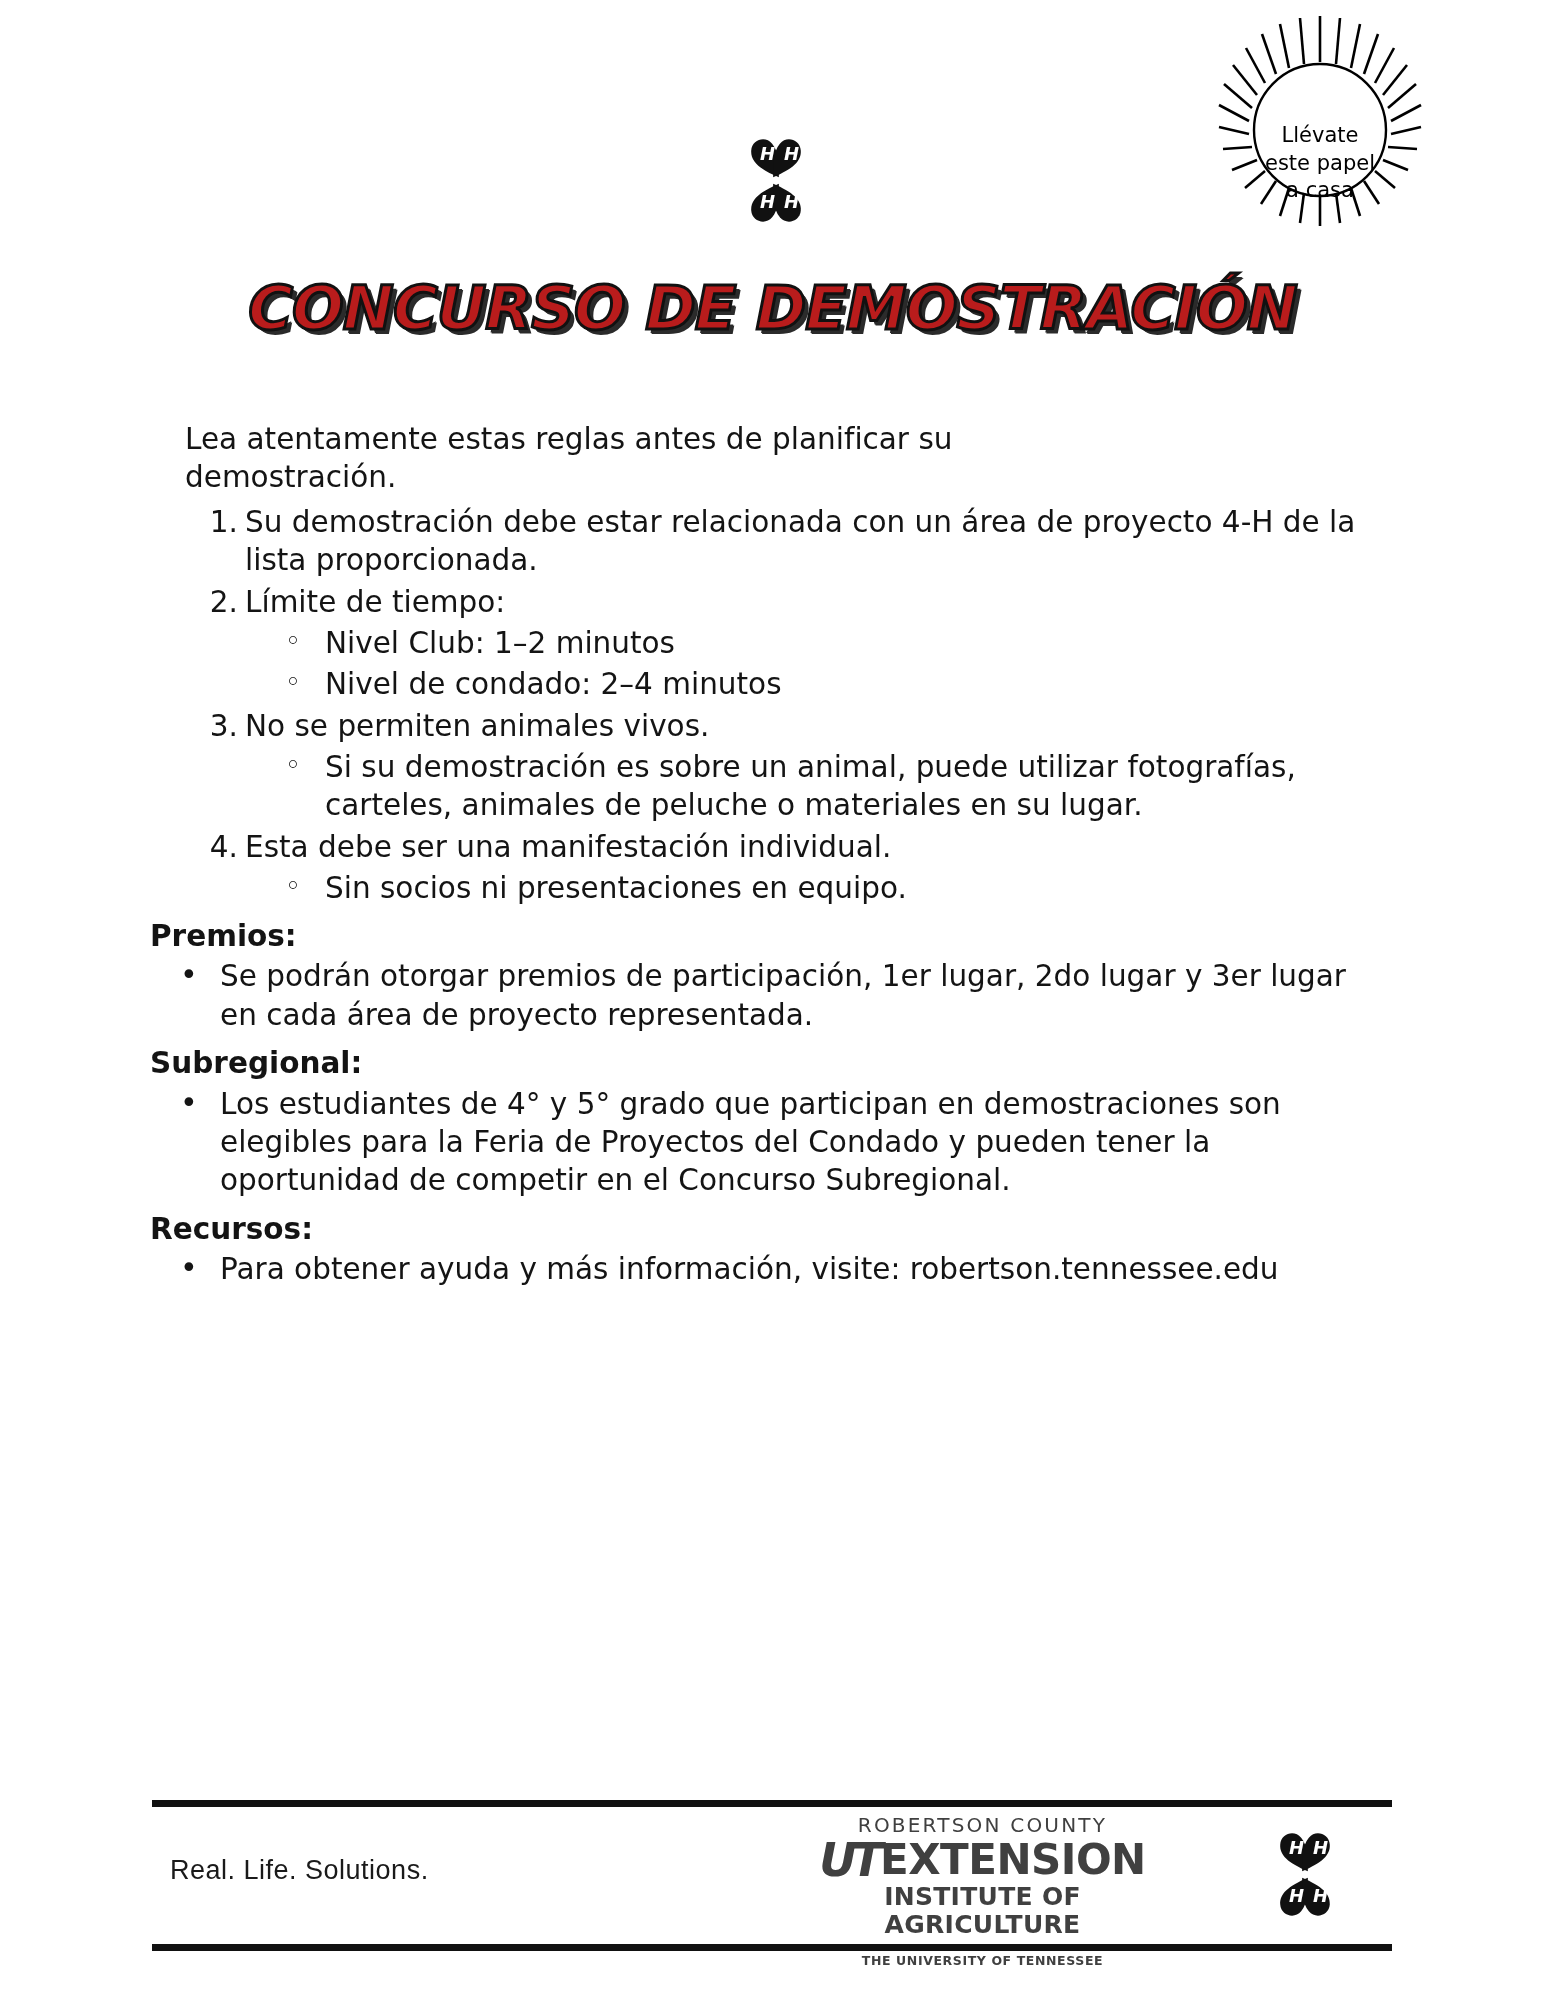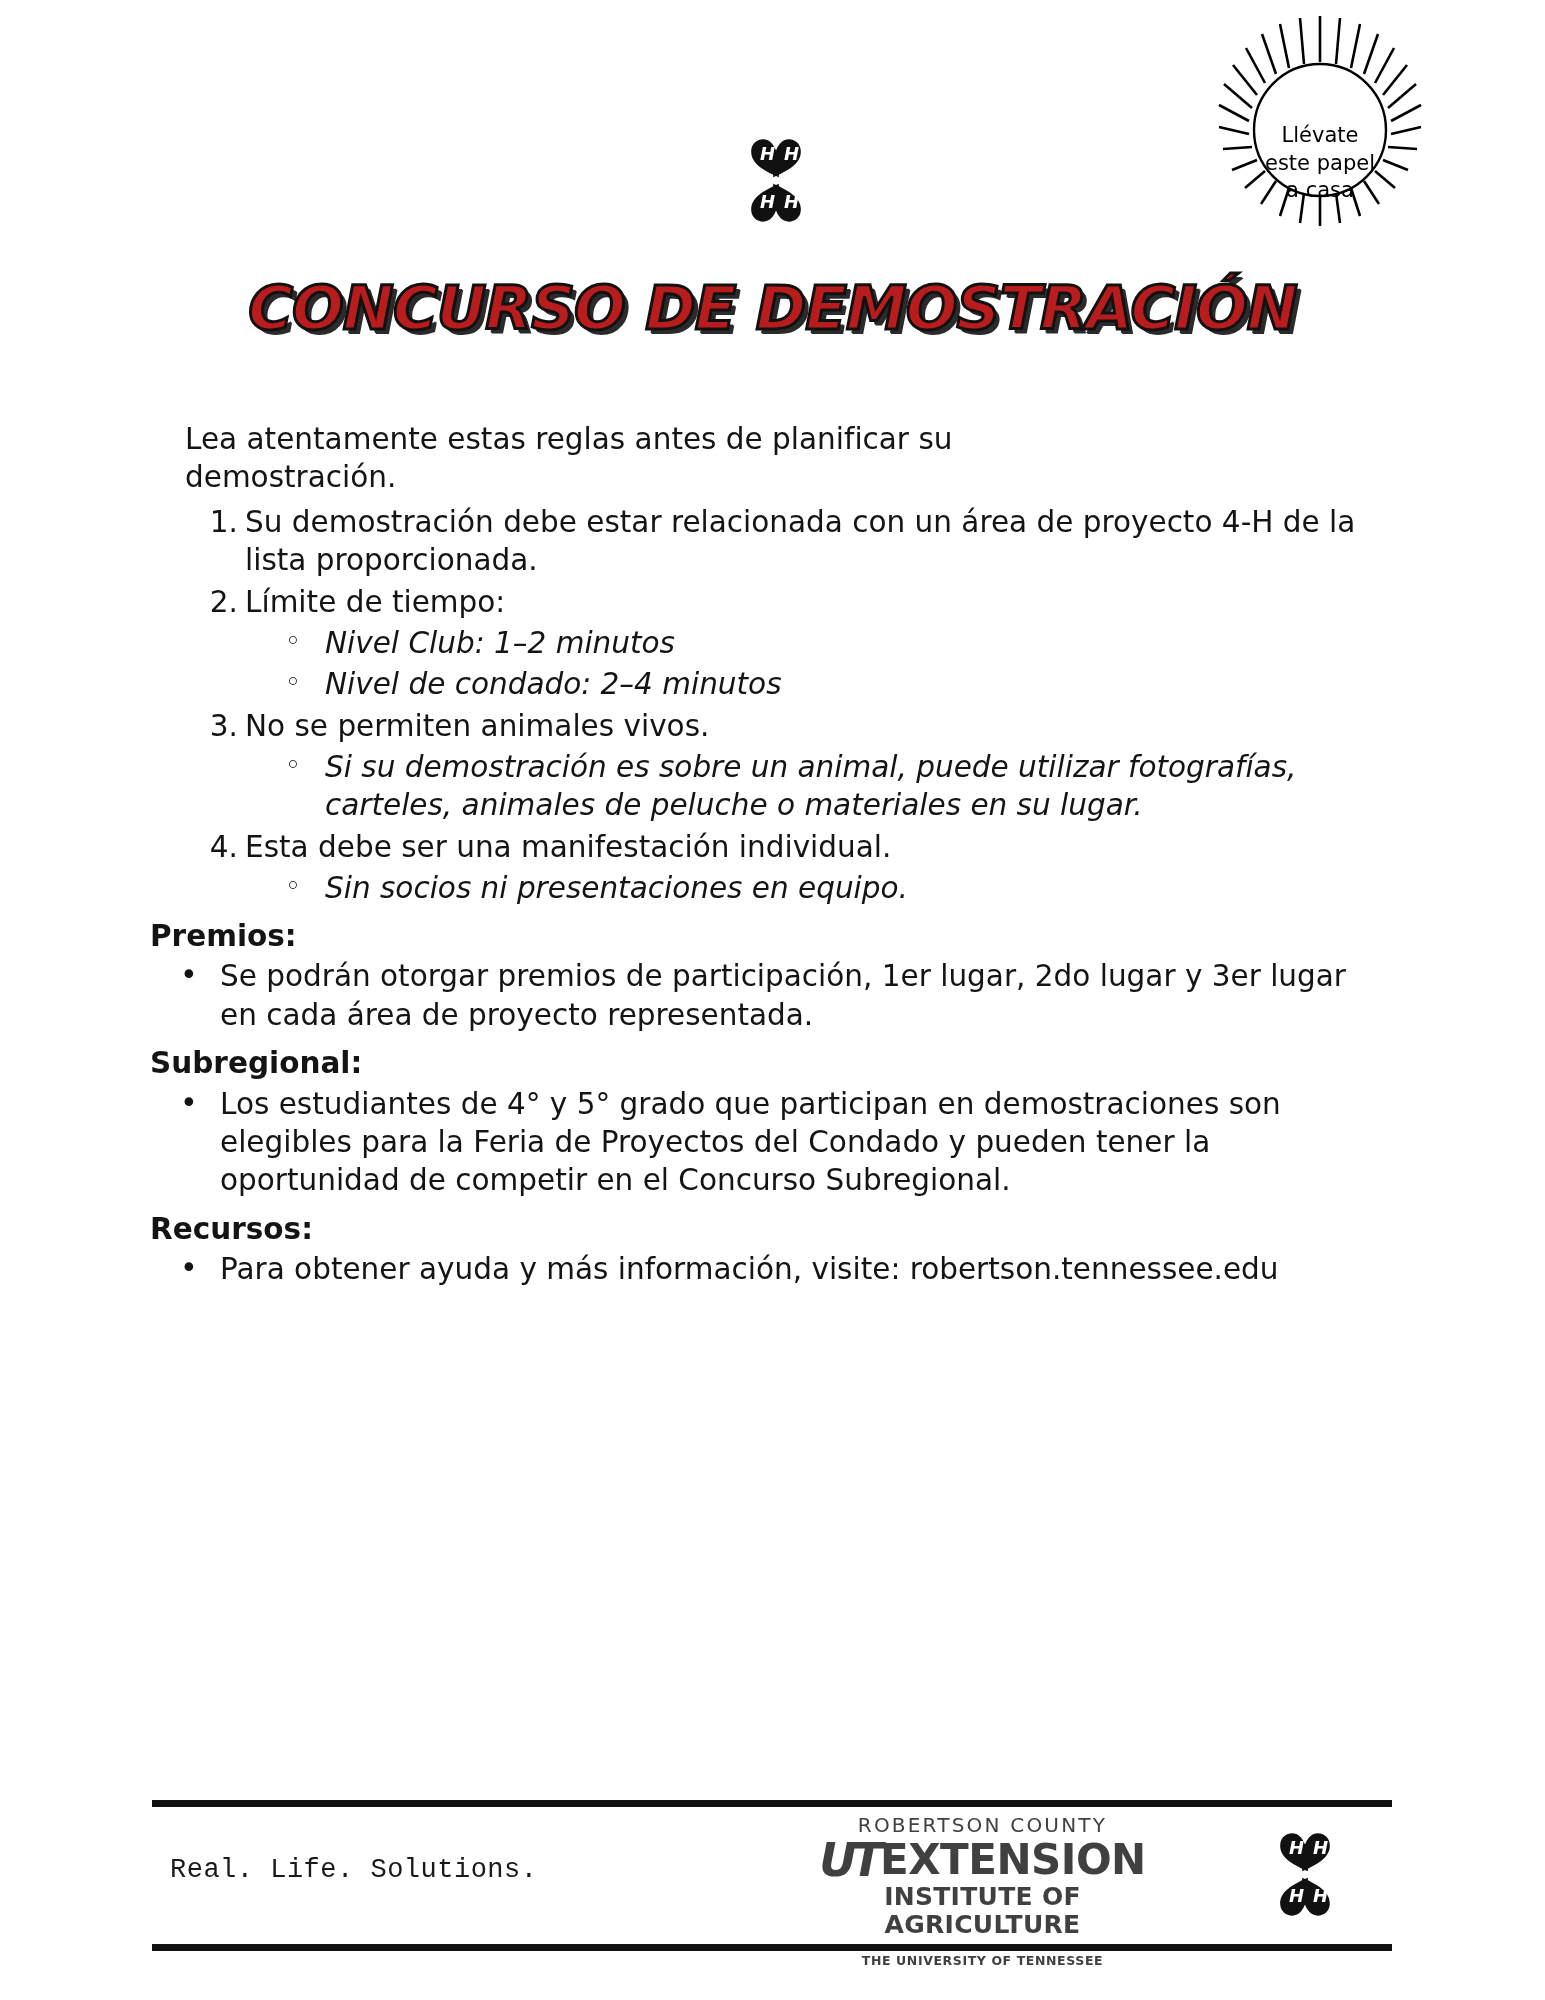--- a/index.html
+++ b/index.html
@@ -109,21 +109,20 @@
     text-align: right;
   }
   ol.rules > li > .txt {
     display: block;
     max-width: 1120px;
   }
   ul.sub {
     list-style: none;
     margin: 2px 0 2px 0;
     padding: 0;
-    font-style: italic;
   }
   ul.sub > li {
     position: relative;
     padding-left: 80px;
     margin-bottom: 3px;
   }
   ul.sub > li::before {
     content: "\25E6";
     position: absolute;
     left: 40px;
@@ -161,21 +160,21 @@
     width: 1240px;
     background: #111;
   }
   .rule-top   { top: 1800px; height: 7px; }
   .rule-bot   { top: 1944px; height: 7px; }
 
   .tagline {
     position: absolute;
     top: 1855px;
     left: 170px;
-    font-family: Liberation Mono, monospace;
+    font-family: Liberation Sans, sans-serif;
     font-size: 27px;
     letter-spacing: 0.5px;
     color: #1a1a1a;
   }
 
   .ut-block {
     position: absolute;
     top: 1815px;
     left: 800px;
     width: 365px;

